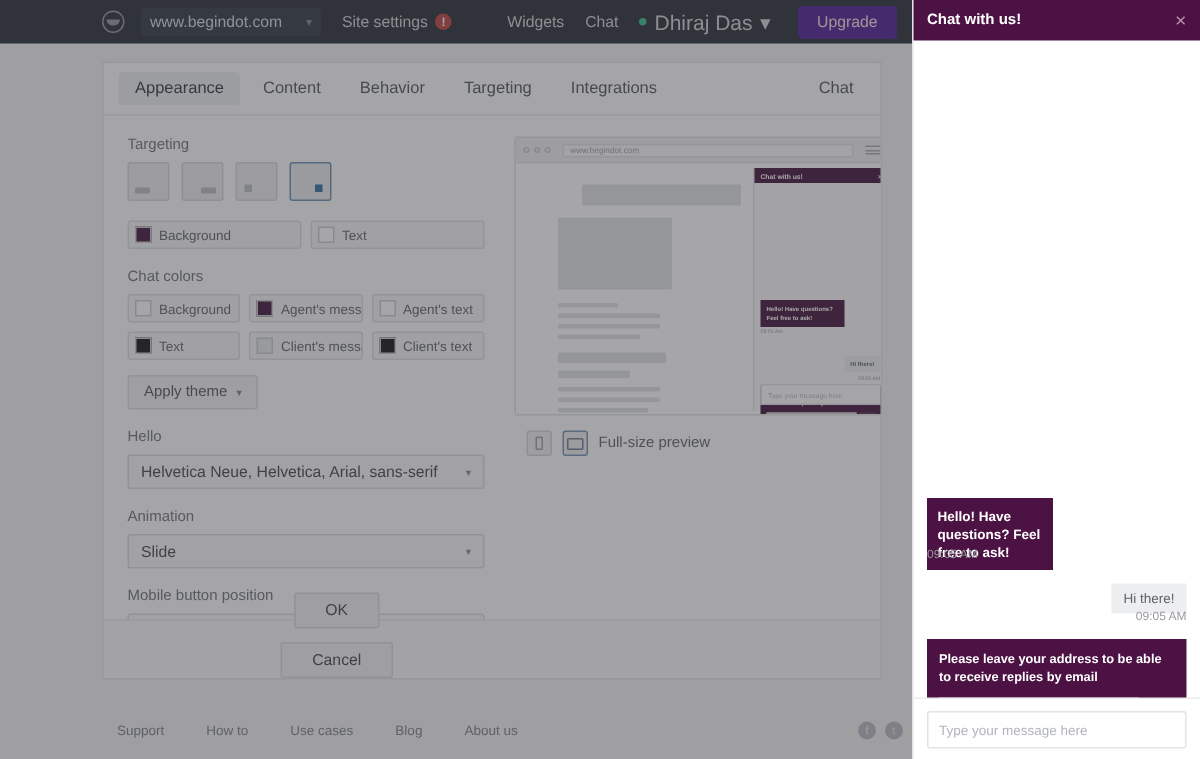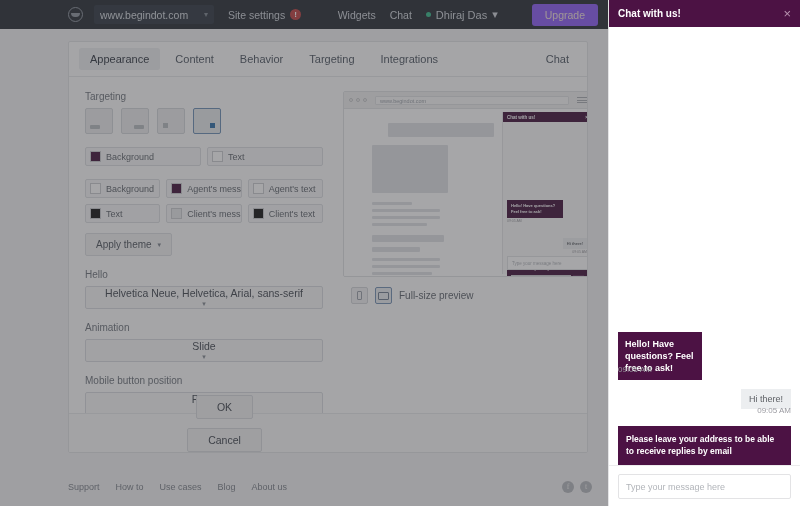--- a/index.html
+++ b/index.html
@@ -42,25 +42,25 @@
     margin-left: 14px; display: flex; align-items: center; gap: 5px;
     color: #cdd2d8; font-size: 10.5px;
   }
   .warn-badge {
     width: 11px; height: 11px; border-radius: 50%; background: #bf4040;
     color: #fff; font-size: 8px; line-height: 11px; text-align: center;
     font-weight: bold;
   }
   .top-right { margin-left: auto; display: flex; align-items: center; gap: 14px; }
   .top-link { color: #ced3d9; font-size: 10.5px; }
-  .user-menu { display: flex; align-items: center; gap: 5px; color: #ced3d9; font-size: 11px; }
+  .user-menu { display: flex; align-items: center; gap: 5px; color: #ced3d9; font-size: 14px; }
   .online-dot { width: 5px; height: 5px; border-radius: 50%; background: #35b98a; }
   .upgrade-btn {
-    background: #8b5cf6; color: #f2dede; font-size: 10.5px;
-    padding: 5px 13px; border-radius: 3px; margin-left: 20px;
+    background: #4c1d95; color: #f2dede; font-size: 10.5px;
+    padding: 5px 13px; border-radius: 3px; margin-left: 4px;
   }
 
   .card {
     position: absolute; left: 68px; top: 41px; width: 520px; height: 412px;
     background: #fdfdfd; border: 1px solid #e2e4e6;
     border-radius: 2px; overflow: hidden;
   }
   .tabs {
     height: 35px; border-bottom: 1px solid #e6e7e9;
     display: flex; align-items: center; padding: 0 10px; gap: 4px;
@@ -105,21 +105,20 @@
     border: 1px solid #dcdee1; background: #f2f2f3; border-radius: 2px;
     font-size: 10px; color: #4f555d; padding: 5px 10px; margin-top: 4px;
   }
   .apply-theme .caret { font-size: 7px; color: #7b818a; }
 
   .select {
     height: 23px; border: 1px solid #d9dbdf; border-radius: 2px;
     background: #f7f7f8; display: flex; align-items: center;
     padding: 0 8px; font-size: 10.5px; color: #41474f;
     justify-content: space-between;
-    flex-direction: column;
   }
   .select .caret { font-size: 7px; color: #858b93; }
 
   
   .prev-frame {
     width: 250px; height: 186px; background: #f7f7f8;
     border: 1px solid #dfe1e4; border-radius: 2px; overflow: hidden;
     position: relative;
   }
   .prev-bar {
@@ -188,23 +187,23 @@
     border-top: 1px solid #e8e9eb; background: #fafafa;
     display: flex; align-items: center; justify-content: flex-end;
     gap: 9px; padding-right: 207px; flex-direction: column;
   }
   .fbtn {
     border: 1px solid #d8dade; background: #f2f2f3; border-radius: 2px;
     font-size: 10.5px; color: #3e444c; padding: 5px 20px;
   }
 
   .footer {
-    position: absolute; left: 0; bottom: 0; width: 608px; height: 38px;
+    position: absolute; left: 10px; bottom: 0; width: 608px; height: 38px;
     display: flex; align-items: center; padding: 0 16px 0 68px;
-    font-size: 9px; color: #7b8089; gap: 16px;
+    font-size: 9px; color: #7b8089; gap: 28px;
   }
   .soc { margin-left: auto; display: flex; gap: 6px; }
   .soc i {
     width: 12px; height: 12px; border-radius: 50%; background: #b6b9be;
     color: #f1f1f2; font-size: 8px; font-style: normal; text-align: center;
     line-height: 12px; font-family: "Liberation Serif", serif;
   }
 
   
   .dim {
@@ -326,20 +325,21 @@
                 <span>Background</span>
               </div>
               <div class="swatch-btn">
                 <span class="sw" style="background:#ffffff"></span>
                 <span>Text</span>
               </div>
             </div>
           </div>
 
           <div class="group">
+            <div class="field-label">Chat colors</div>
             <div class="swatch-row">
               <div class="swatch-btn">
                 <span class="sw" style="background:#ffffff"></span>
                 <span>Background</span>
               </div>
               <div class="swatch-btn">
                 <span class="sw" style="background:#3f0f39"></span>
                 <span>Agent's messages</span>
               </div>
               <div class="swatch-btn">

